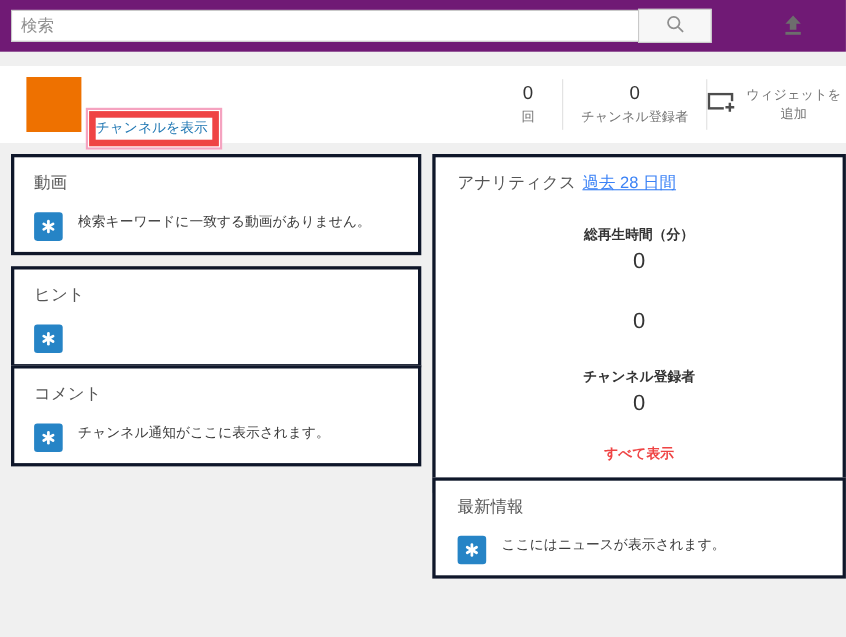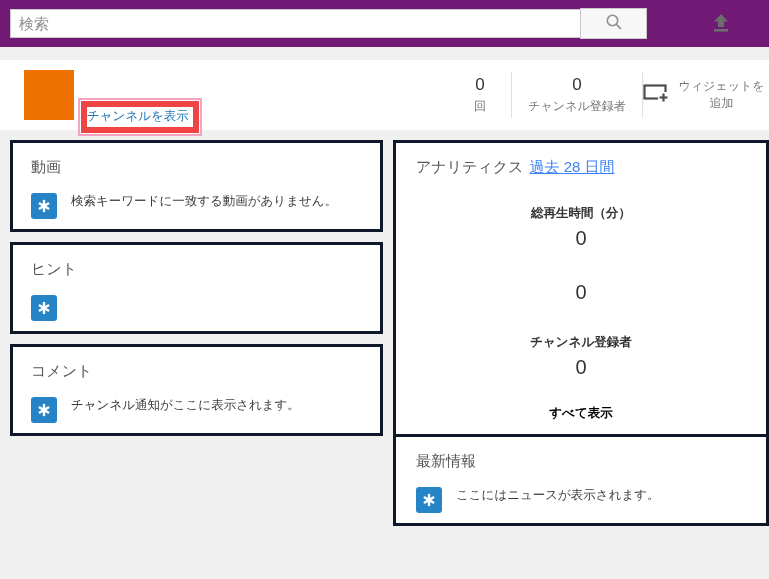--- a/index.html
+++ b/index.html
@@ -87,34 +87,34 @@
   }
   .msg-row { display: flex; gap: 14px; margin-top: 16px; }
   .star {
     width: 26px; height: 26px; border-radius: 3px; background: #2684c6;
     flex: 0 0 26px; display: flex; align-items: center; justify-content: center;
   }
   .msg-text { font-size: 12.5px; color: #3c3c3c; }
 
   .card-videos   { left: 10px; top: 140px; width: 373px; height: 92px; }
   .card-tips     { left: 10px; top: 242px; width: 373px; height: 92px; }
-  .card-comments { left: 10px; top: 344px; width: 373px; height: 92px; }
+  .card-comments { left: 10px; top: 332px; width: 373px; height: 92px; }
   .card-analytics{ left: 393px; top: 140px; width: 376px; height: 308px; padding: 14px 20px; }
   .card-news     { left: 393px; top: 434px; width: 376px; height: 92px; padding: 14px 20px; }
 
   
   .analytics-title { display: flex; gap: 6px; align-items: baseline; }
   .analytics-title .period { color: #3b82f6; text-decoration: underline; }
   .metric { margin-top: 30px; text-align: center; }
   .metric.first { margin-top: 28px; }
   .metric-label { font-size: 12.5px; font-weight: bold; color: #333; line-height: 17px; }
   .metric-value { font-size: 20px; color: #333; line-height: 24px; margin-top: 4px; }
   .view-all-row { margin-top: 24px; text-align: center; }
   .view-all {
-    font-size: 12.5px; font-weight: bold; color: #000000; text-decoration: none; margin-top: 15px;
+    font-size: 12.5px; font-weight: bold; color: #ef4444; text-decoration: none; margin-top: 15px;
   }
 </style>
 </head>
 <body>
 
 <div class="page">
 
   <div class="topbar">
     <input class="search-input" type="text" placeholder="検索" style="">
     <button class="search-btn">

